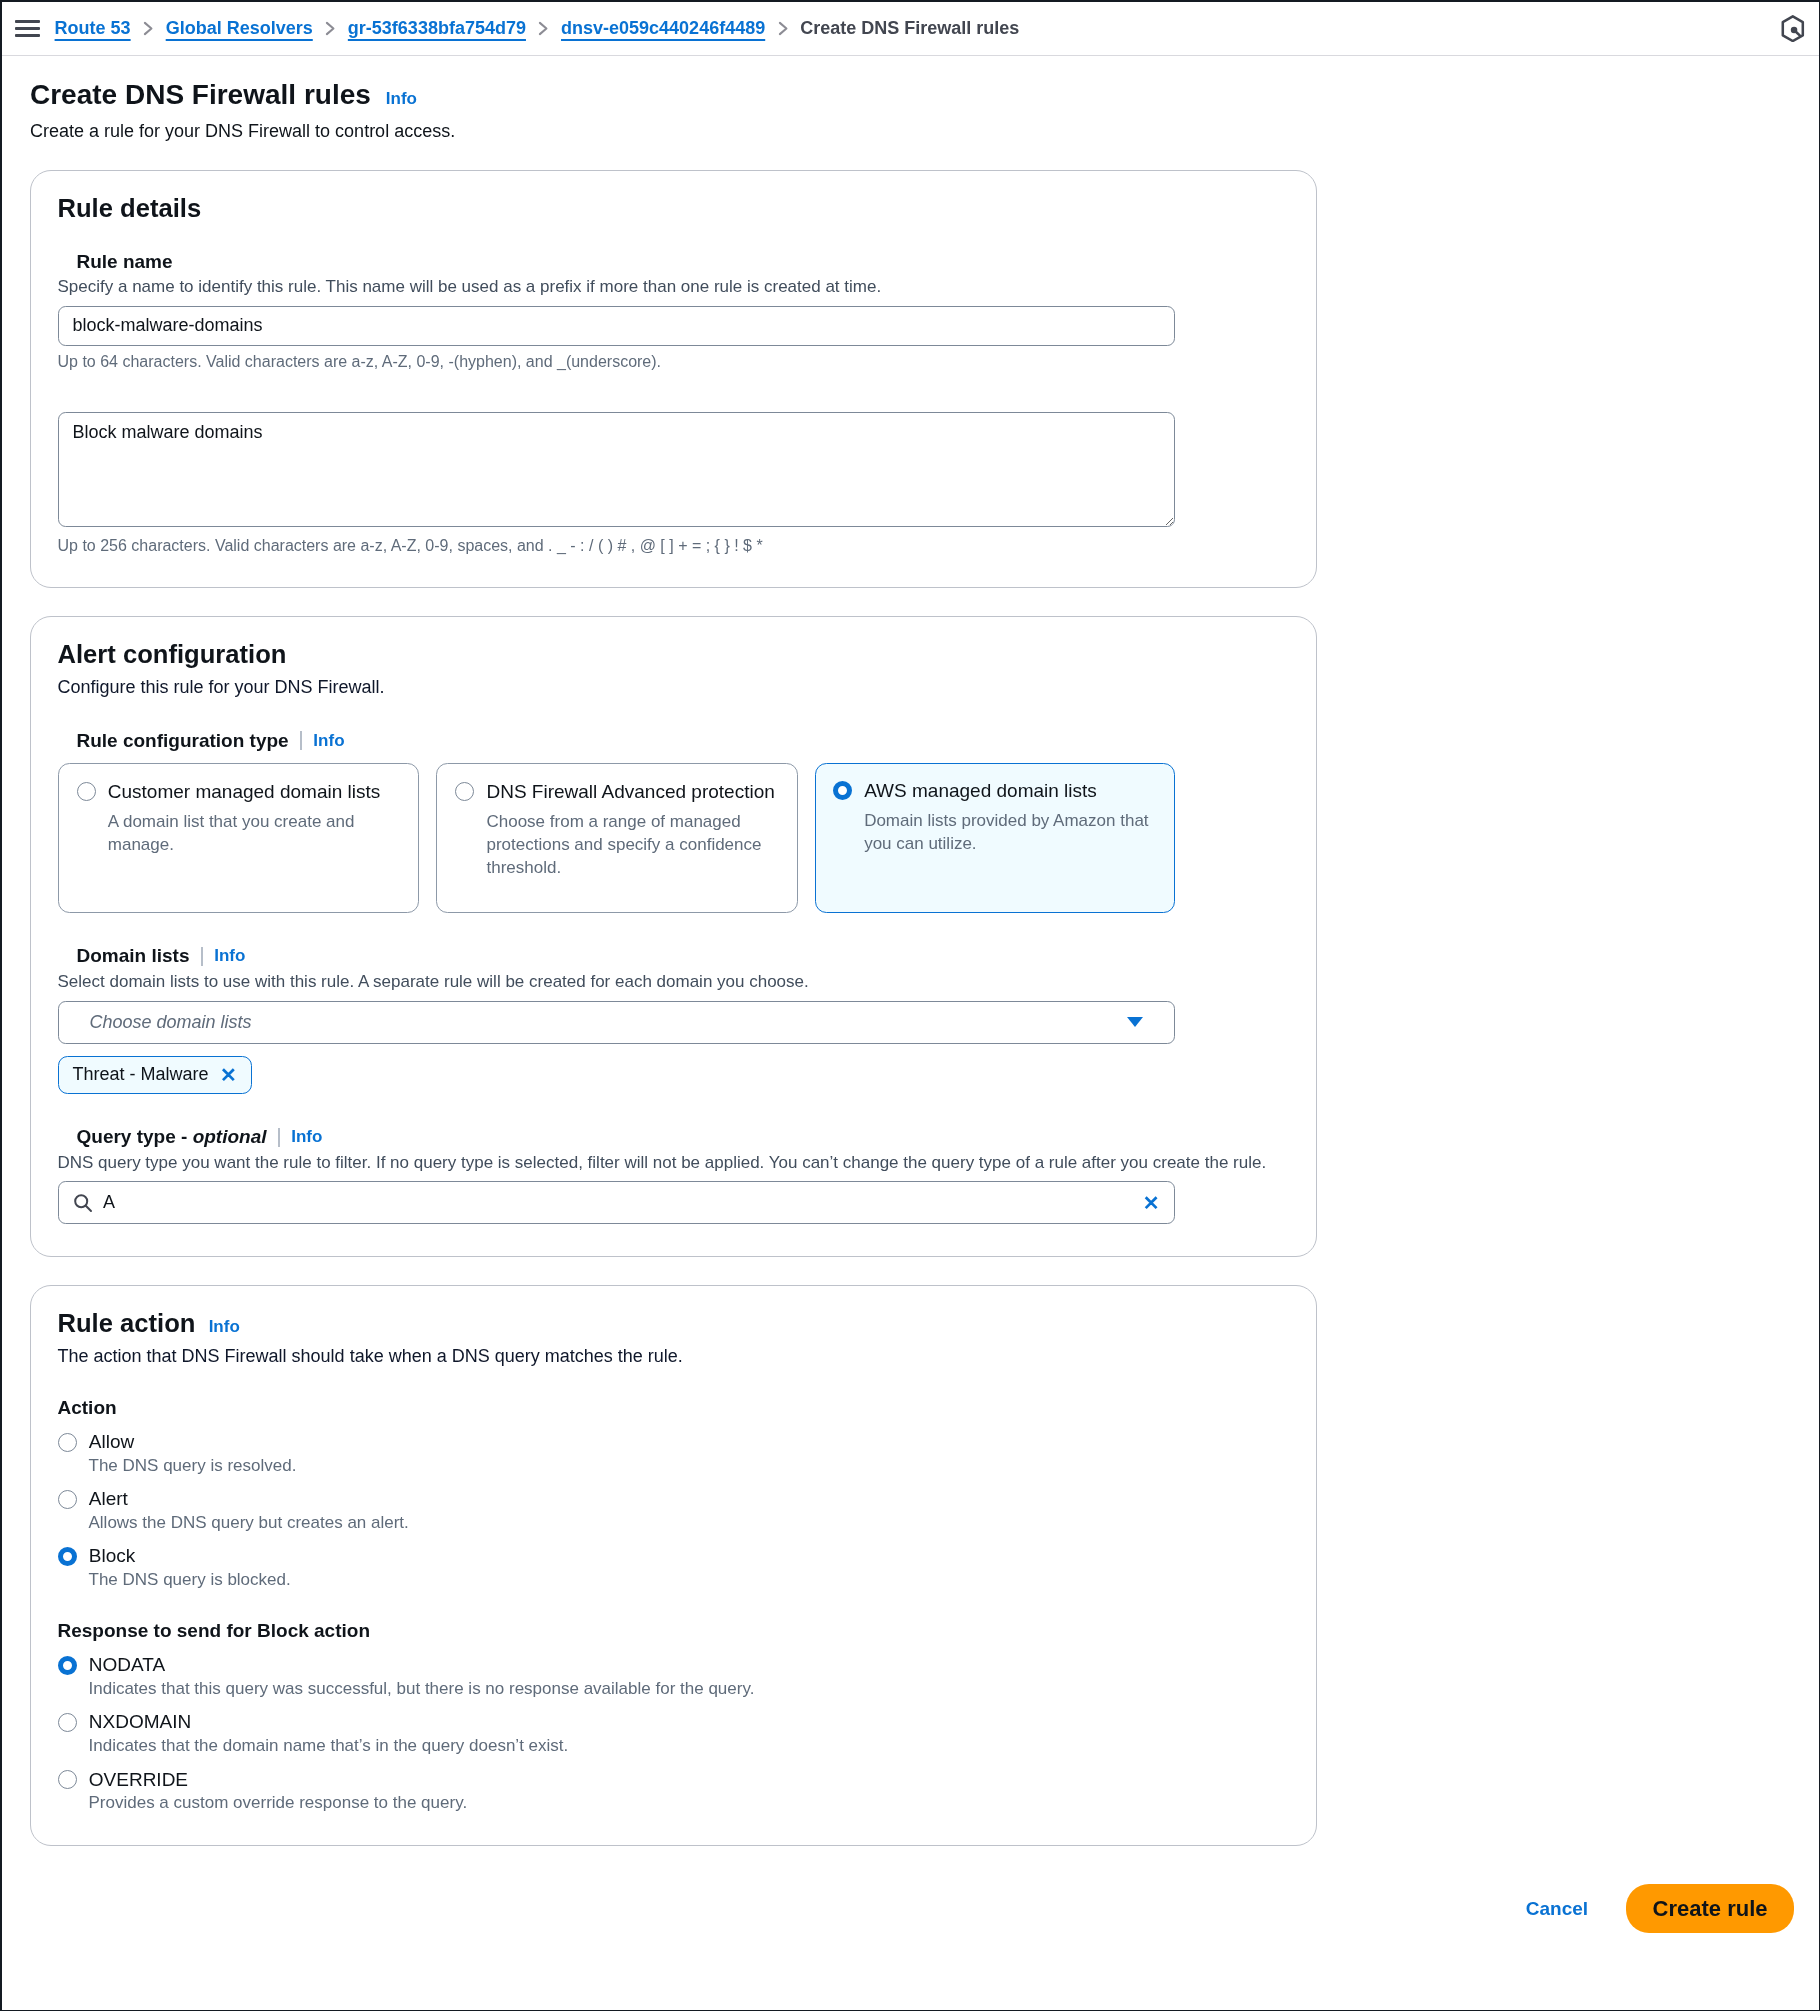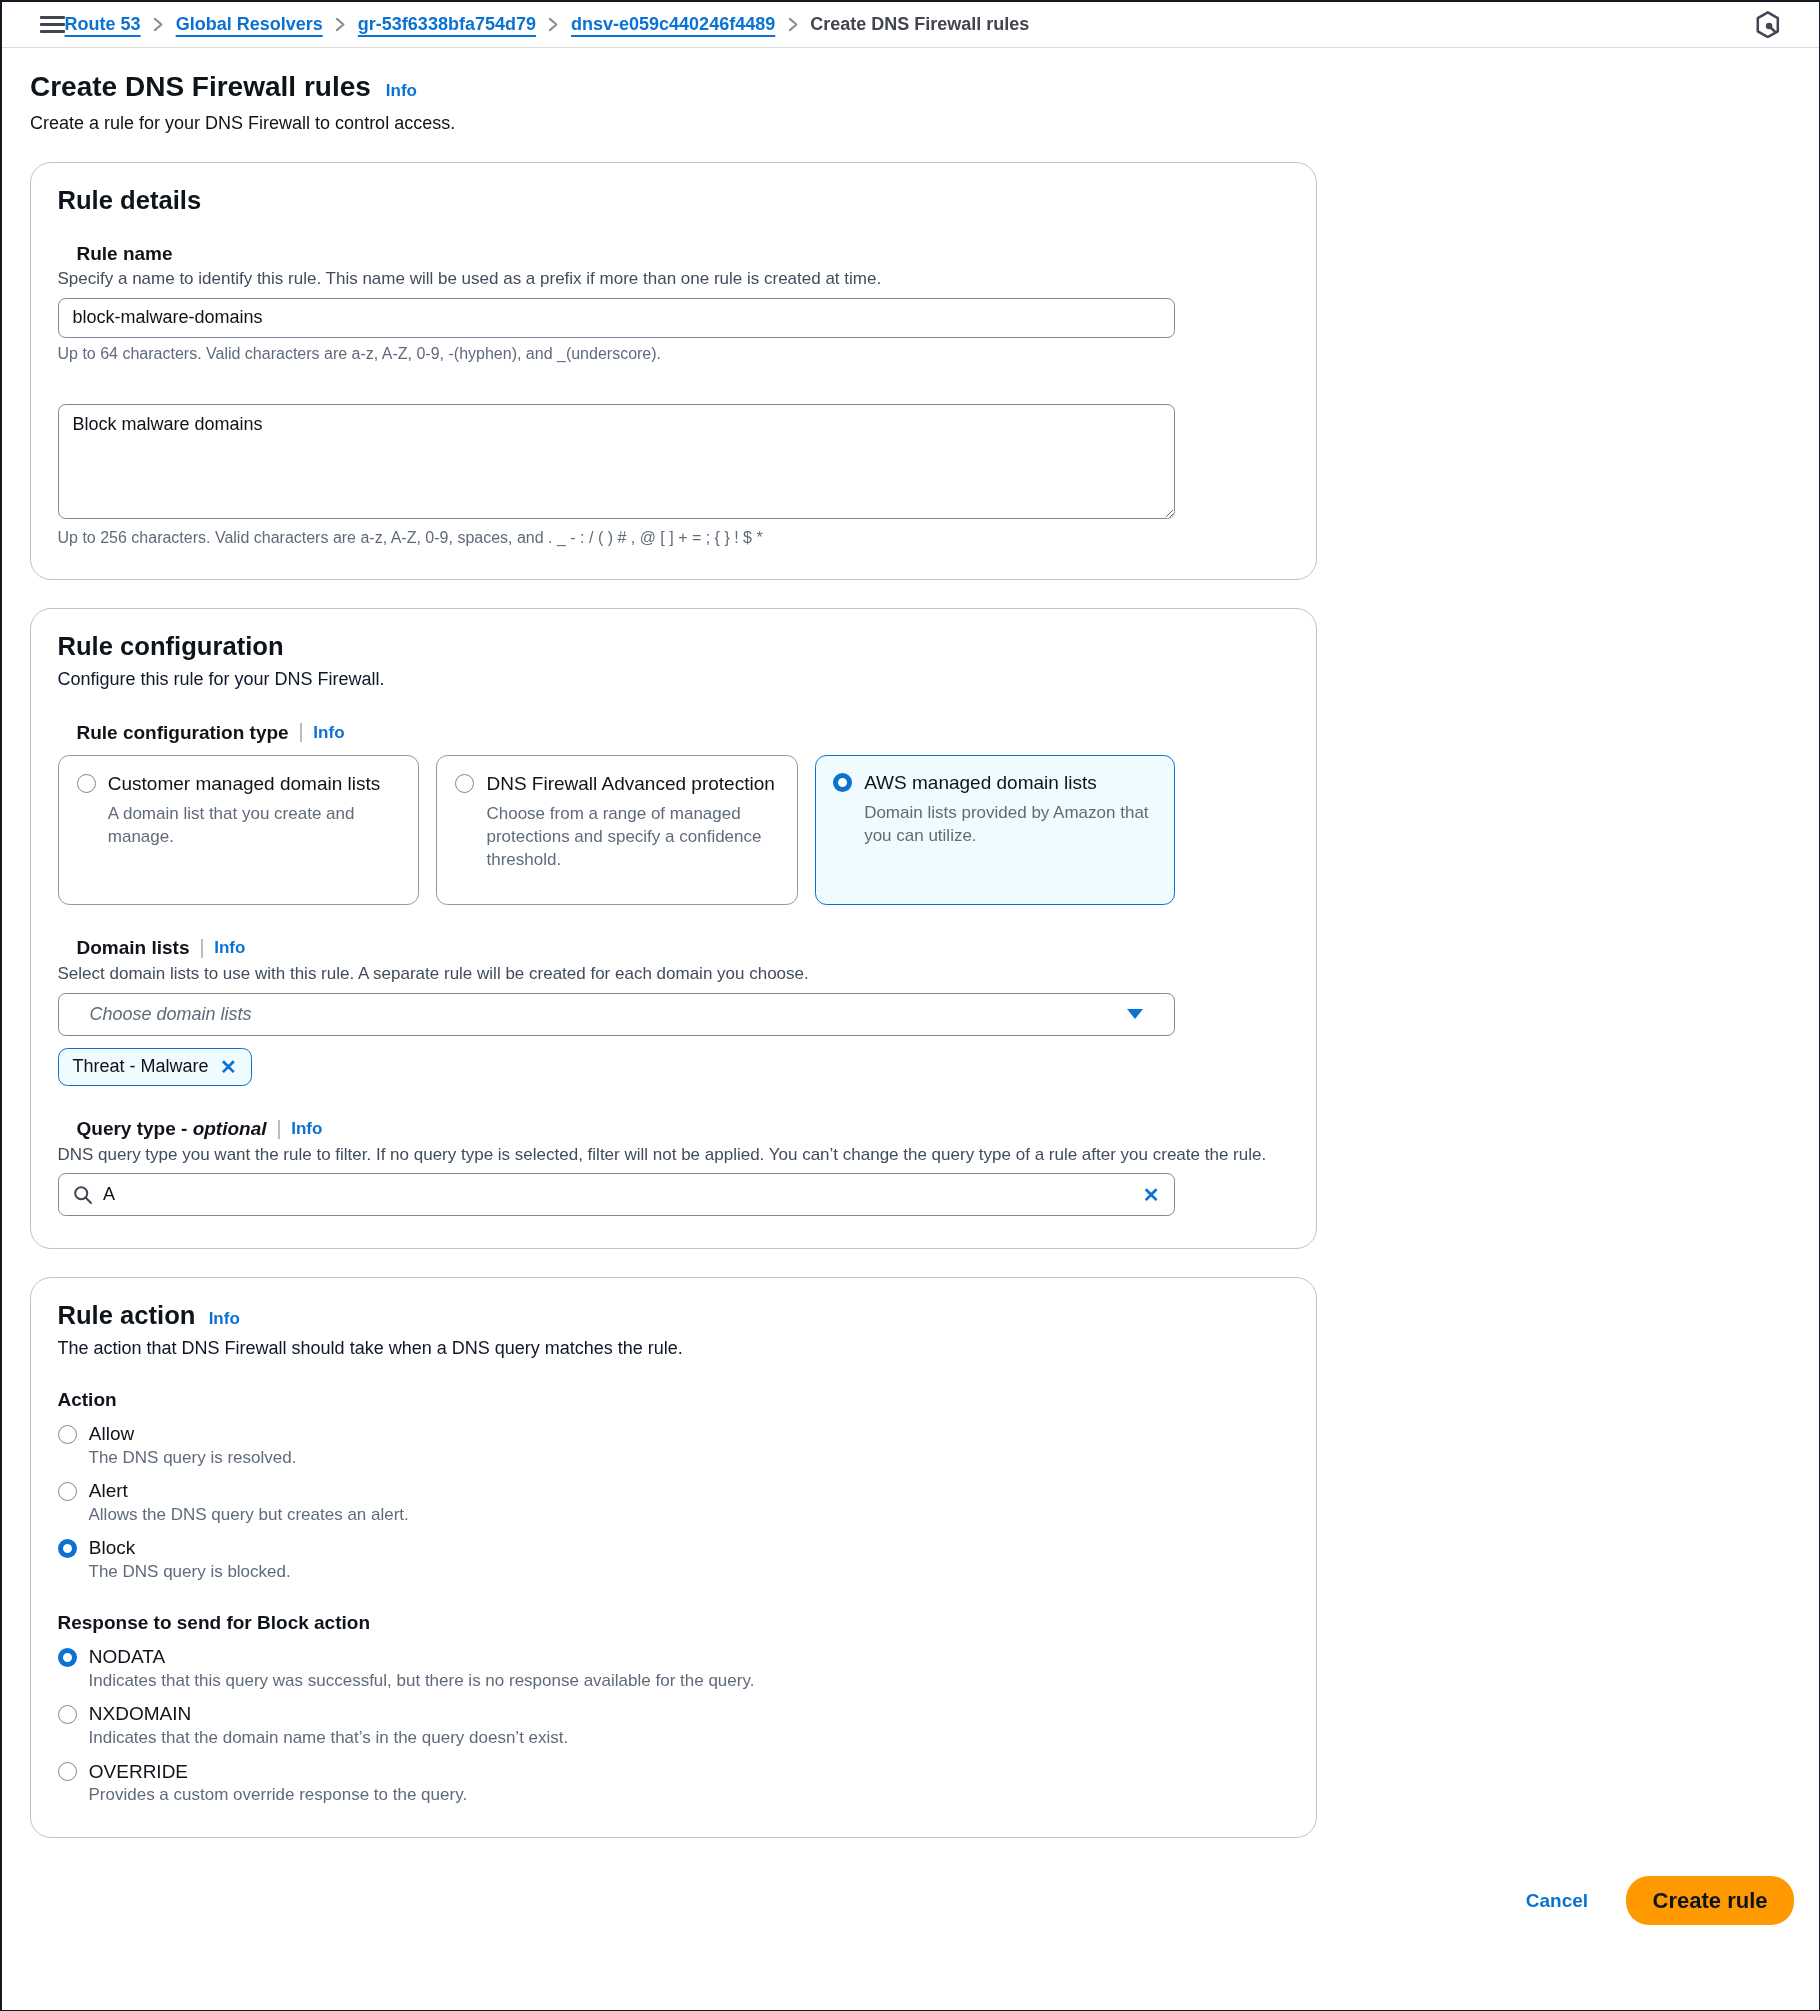--- a/index.html
+++ b/index.html
@@ -4,22 +4,22 @@
 <style>
   * { box-sizing: border-box; }
   html,body { margin:0; padding:0; background:#fff; }
   body { font-family: "Liberation Sans", sans-serif; color:#0f141a; }
   .frame {
     width:1821px; height:2012px; border:2.8px solid #141a22; background:#fff;
     overflow:hidden; position:relative;
   }
   
   .topbar {
-    height:46px; display:flex; align-items:center; 
-    padding:0 38px; border-bottom:0.9px solid #d9d9de; background:#fff;
+    height:54px; display:flex; align-items:center; gap:15px;
+    padding:0 13px; border-bottom:0.9px solid #d9d9de; background:#fff;
   }
   .hamburger { width:24.6px; height:17px; display:flex; flex-direction:column; justify-content:space-between; cursor:pointer; }
   .hamburger i { display:block; height:2.8px; background:#424650; border-radius:0.9px; }
   .breadcrumb { display:flex; align-items:center; gap:11.4px; font-size:18px; font-weight:700; flex:1; }
   .breadcrumb a { color:#0972d3; text-decoration:underline; text-underline-offset:4.7px; text-decoration-thickness:1.9px; cursor:pointer; }
   .crumb-current { color:#424650; }
   .sep-icon { display:flex; align-items:center; }
   .q-icon { display:flex; align-items:center; cursor:pointer; }
   
   .page { padding:0 28px; }
@@ -168,21 +168,21 @@
         <div class="hint">Up to 64 characters. Valid characters are a-z, A-Z, 0-9, -(hyphen), and _(underscore).</div>
       </div>
 
       <div class="field">
         <textarea class="textarea" style="">Block malware domains</textarea>
         <div class="hint">Up to 256 characters. Valid characters are a-z, A-Z, 0-9, spaces, and . _ - : / ( ) # , @ [ ] + = ; { } ! $ *</div>
       </div>
     </section>
 
     <section class="panel">
-      <h2 class="panel-title" style="margin:0">Rule configuration</h2>
+      <h2 class="panel-title" style="margin:0">Alert configuration</h2>
       <div class="panel-desc">Configure this rule for your DNS Firewall.</div>
 
       <div class="field">
         <div class="label-row">
           <span class="label">Rule configuration type</span>
           <span class="vdiv"></span>
           <a class="info-link">Info</a>
         </div>
         <div class="cards-row">
           <label class="card">

